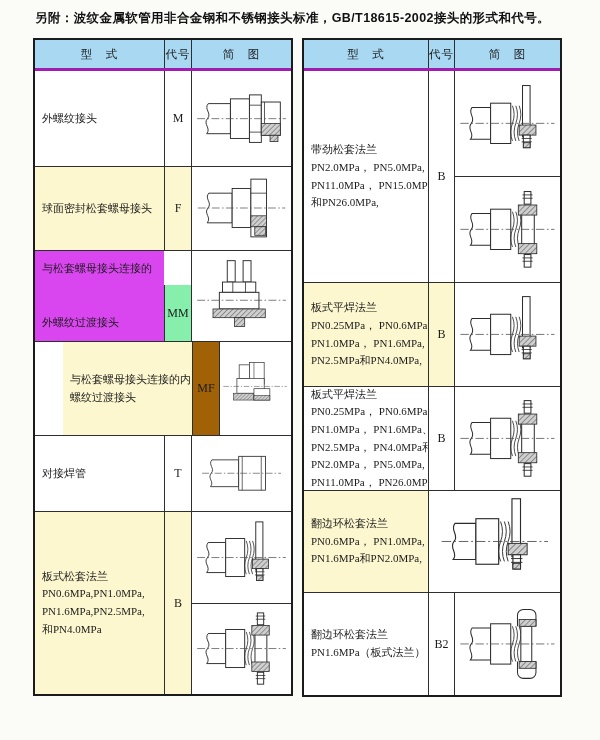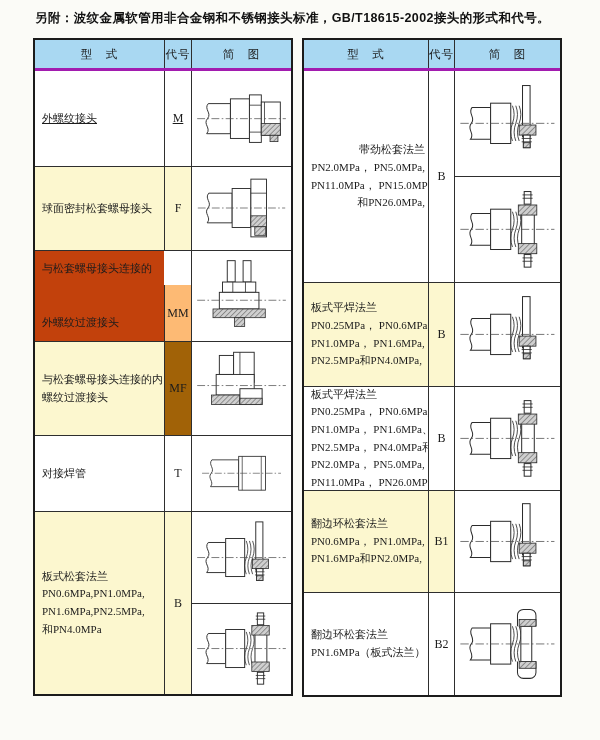--- a/index.html
+++ b/index.html
@@ -30,21 +30,21 @@
 <body>
 
 <div class="page">
   <div class="title">另附：波纹金属软管用非合金钢和不锈钢接头标准，GB/T18615-2002接头的形式和代号。</div>
   <div class="tbl" id="left-table" style="left: 33px;">
       <div class="hdr" style="background: rgb(169, 216, 242);">
         <div class="hcell" style="width: 129px;">型　式</div>
         <div class="hcell cell" style="width: 27px; border-left: 1px solid rgb(46, 46, 46);">代号</div>
         <div class="hcell cell" style="width: 100px; flex: 1 1 0%; border-left: 1px solid rgb(46, 46, 46);">简　图</div>
       </div>
-      <div class="row" style="height: 95px; flex: 0 0 95px; text-decoration: underline;">
+      <div class="row" style="height: 95px; flex: 0 0 95px;">
         <div class="cell type-cell" style="width: 129px; background: rgb(255, 255, 255);">
           <div class="type-line">外螺纹接头</div>
         </div>
         <div class="cell code-cell" style="width: 27px; background: rgb(255, 255, 255);">M</div>
         <div class="cell diag-cell" style="flex: 1 1 0%;">
           <div class="subdiag">
             <svg viewBox="0 0 120 100" preserveAspectRatio="xMidYMid meet">
               <defs>
                 <pattern id="hpat0" width="4.5" height="4.5" patternUnits="userSpaceOnUse" patternTransform="rotate(45)">
                   <rect width="4.5" height="4.5" fill="#cfcfcf"></rect>
@@ -85,25 +85,25 @@
               <line x1="72" y1="31" x2="92" y2="31" stroke="#2b2b2b" stroke-width="1"></line>
               <line x1="72" y1="69" x2="92" y2="69" stroke="#2b2b2b" stroke-width="1"></line>
               <rect x="72" y="60" width="20" height="14" fill="url(#hpat1)" stroke="#2b2b2b" stroke-width="1"></rect>
               <rect x="77" y="74" width="14" height="11" fill="url(#hpat1)" stroke="#2b2b2b" stroke-width="1"></rect>
               <line x1="4" y1="50" x2="116" y2="50" stroke="#4a4a4a" stroke-width="0.9" stroke-dasharray="10 3 2 3"></line>
             </svg>
           </div>
         </div>
       </div>
       <div class="row" style="height: 91px; flex: 0 0 91px;">
-        <div class="cell type-cell" style="width: 129px; background: #c2410c; gap: 36px;">
+        <div class="cell type-cell" style="width: 129px; background: #d946ef; gap: 36px;">
           <div class="type-line">与松套螺母接头连接的</div>
           <div class="type-line">外螺纹过渡接头</div>
         </div>
-        <div class="cell code-cell" style="width: 27px; background: #fdba74; margin-top: 34px;">MM</div>
+        <div class="cell code-cell" style="width: 27px; background: #86efac; margin-top: 34px;">MM</div>
         <div class="cell diag-cell" style="flex: 1 1 0%;">
           <div class="subdiag">
             <svg viewBox="0 0 120 100" preserveAspectRatio="xMidYMid meet">
               <defs>
                 <pattern id="hpat2" width="4.5" height="4.5" patternUnits="userSpaceOnUse" patternTransform="rotate(45)">
                   <rect width="4.5" height="4.5" fill="#cfcfcf"></rect>
                   <line x1="0" y1="0" x2="0" y2="4.5" stroke="#3a3a3a" stroke-width="1.1"></line>
                 </pattern>
               </defs>
               <rect x="42" y="5" width="10" height="27" stroke="#2b2b2b" stroke-width="1.2" fill="#ffffff"></rect>
@@ -112,21 +112,21 @@
               <line x1="49" y1="32" x2="49" y2="45" stroke="#2b2b2b" stroke-width="1"></line>
               <line x1="65" y1="32" x2="65" y2="45" stroke="#2b2b2b" stroke-width="1"></line>
               <rect x="32" y="45" width="50" height="21" stroke="#2b2b2b" stroke-width="1.2" fill="#ffffff"></rect>
               <rect x="24" y="66" width="66" height="11" fill="url(#hpat2)" stroke="#2b2b2b" stroke-width="1"></rect>
               <rect x="51" y="77" width="13" height="11" fill="url(#hpat2)" stroke="#2b2b2b" stroke-width="1"></rect>
               <line x1="4" y1="55" x2="116" y2="55" stroke="#4a4a4a" stroke-width="0.9" stroke-dasharray="10 3 2 3"></line>
             </svg>
           </div>
         </div>
       </div>
-      <div class="row" style="height: 94px; flex: 0 0 94px;">
+      <div class="row" style="height: 94px; flex: 0 0 94px; padding-left: 28px;">
         <div class="cell type-cell" style="width: 129px; background: rgb(252, 247, 207);">
           <div class="type-line">与松套螺母接头连接的内</div>
           <div class="type-line">螺纹过渡接头</div>
         </div>
         <div class="cell code-cell" style="width: 27px; background: #a16207;">MF</div>
         <div class="cell diag-cell" style="flex: 1 1 0%;">
           <div class="subdiag">
             <svg viewBox="0 0 120 100" preserveAspectRatio="xMidYMid meet">
               <defs>
                 <pattern id="hpat3" width="4.5" height="4.5" patternUnits="userSpaceOnUse" patternTransform="rotate(45)">
@@ -227,21 +227,21 @@
           </div>
         </div>
       </div>
     </div>
   <div class="tbl" id="right-table" style="left: 302px;">
       <div class="hdr" style="background: rgb(169, 216, 242);">
         <div class="hcell" style="width: 124px;">型　式</div>
         <div class="hcell cell" style="width: 26px; border-left: 1px solid rgb(46, 46, 46);">代号</div>
         <div class="hcell cell" style="width: 106px; flex: 1 1 0%; border-left: 1px solid rgb(46, 46, 46);">简　图</div>
       </div>
-      <div class="row" style="height: 211px; flex: 0 0 211px; text-align: right;">
+      <div class="row" style="height: 211px; flex: 0 0 211px;">
         <div class="cell type-cell" style="width: 124px; background: rgb(255, 255, 255);">
           <div class="type-line">带劲松套法兰</div>
           <div class="type-line">PN2.0MPa， PN5.0MPa,</div>
           <div class="type-line">PN11.0MPa， PN15.0MPa,</div>
           <div class="type-line">和PN26.0MPa,</div>
         </div>
         <div class="cell code-cell" style="width: 26px; background: rgb(255, 255, 255);">B</div>
         <div class="cell diag-cell" style="flex: 1 1 0%;">
           <div class="subdiag">
             <svg viewBox="0 0 120 100" preserveAspectRatio="xMidYMid meet">
@@ -362,21 +362,20 @@
             </svg>
           </div>
         </div>
       </div>
       <div class="row" style="height: 102px; flex: 0 0 102px;">
         <div class="cell type-cell" style="width: 124px; background: rgb(252, 247, 207);">
           <div class="type-line">翻边环松套法兰</div>
           <div class="type-line">PN0.6MPa， PN1.0MPa,</div>
           <div class="type-line">PN1.6MPa和PN2.0MPa,</div>
         </div>
-        <div class="cell code-cell" style="width: 26px; background: rgb(252, 247, 207);">B1</div>
         <div class="cell diag-cell" style="flex: 1 1 0%;">
           <div class="subdiag">
             <svg viewBox="0 0 120 100" preserveAspectRatio="xMidYMid meet">
               <defs>
                 <pattern id="hpat11" width="4.5" height="4.5" patternUnits="userSpaceOnUse" patternTransform="rotate(45)">
                   <rect width="4.5" height="4.5" fill="#cfcfcf"></rect>
                   <line x1="0" y1="0" x2="0" y2="4.5" stroke="#3a3a3a" stroke-width="1.1"></line>
                 </pattern>
               </defs>
               <path d="M40 31 H18 c-6 7 5 12 -1 19 c-6 7 5 12 -1 19 H40 Z" stroke="#2b2b2b" stroke-width="1.2" fill="#ffffff"></path>

